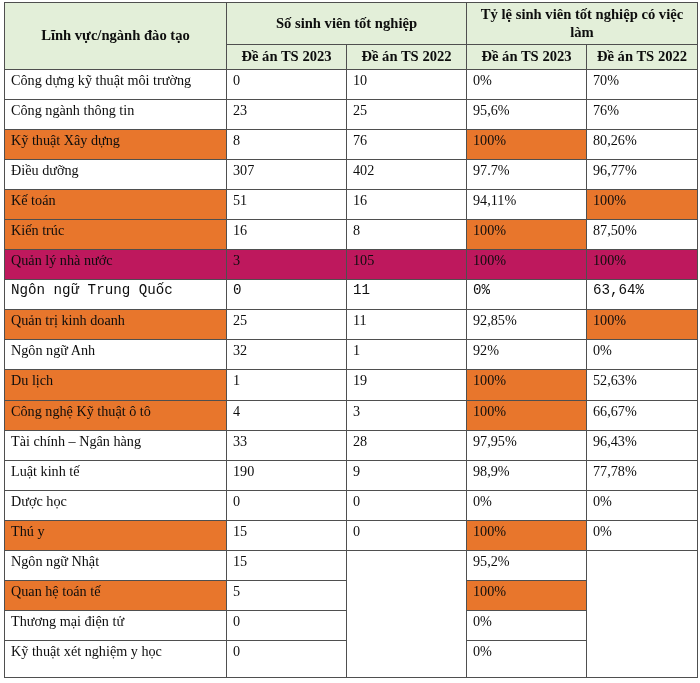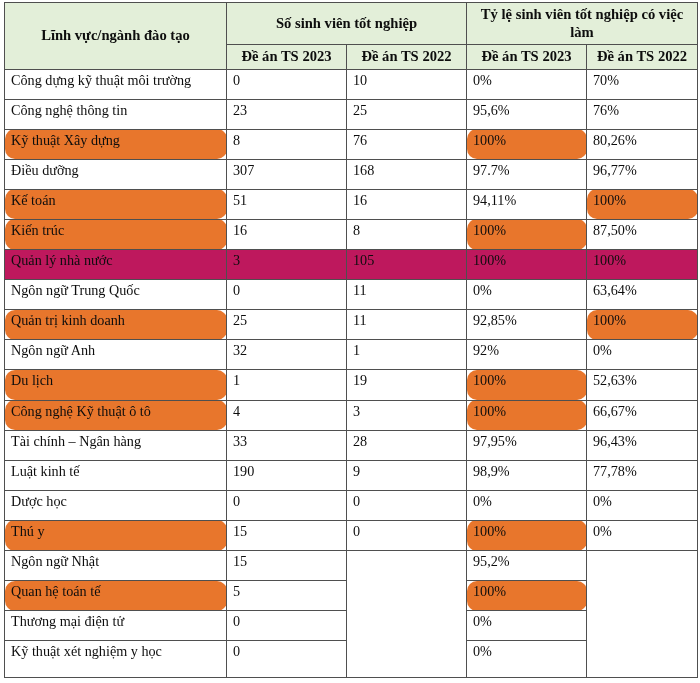--- a/index.html
+++ b/index.html
@@ -61,21 +61,21 @@
   }
 
   
   col.c-field  { width: 222px; }
   col.c-n2023  { width: 120px; }
   col.c-n2022  { width: 120px; }
   col.c-r2023  { width: 120px; }
   col.c-r2022  { width: 111px; }
 
   
-  .fill-orange { background: #e8762c; border-radius: 10px; }
+  .fill-orange { background: #e8762c; }
   .fill-peach  { background: #be185d; }
   .fill-none   { background: #ffffff; }
 
   
   td.num, td.pct { white-space: nowrap; }
 
   
   td.merged-empty { background: #ffffff; }
 </style>
 </head>
@@ -105,37 +105,37 @@
     </thead>
     <tbody id="table-body">
         <tr style="height: 20px;">
           <td class="fill-none">Công dựng kỹ thuật môi trường</td>
           <td class="num fill-none">0</td>
           <td class="num fill-none">10</td>
           <td class="pct fill-none">0%</td>
           <td class="pct fill-none">70%</td>
         </tr>
         <tr style="height: 20px;">
-          <td class="fill-none">Công nghệ thông tin</td>
+          <td class="fill-none">Công ngành thông tin</td>
           <td class="num fill-none">23</td>
           <td class="num fill-none">25</td>
           <td class="pct fill-none">95,6%</td>
           <td class="pct fill-none">76%</td>
         </tr>
         <tr style="height: 20px;">
           <td class="fill-orange">Kỹ thuật Xây dựng</td>
           <td class="num fill-none">8</td>
           <td class="num fill-none">76</td>
           <td class="pct fill-orange">100%</td>
           <td class="pct fill-none">80,26%</td>
         </tr>
         <tr style="height: 19px;">
           <td class="fill-none">Điều dưỡng</td>
           <td class="num fill-none">307</td>
-          <td class="num fill-none">168</td>
+          <td class="num fill-none">402</td>
           <td class="pct fill-none">97.7%</td>
           <td class="pct fill-none">96,77%</td>
         </tr>
         <tr style="height: 9px;">
           <td class="fill-orange">Kế toán</td>
           <td class="num fill-none">51</td>
           <td class="num fill-none">16</td>
           <td class="pct fill-none">94,11%</td>
           <td class="pct fill-orange">100%</td>
         </tr>
@@ -146,21 +146,21 @@
           <td class="pct fill-orange">100%</td>
           <td class="pct fill-none">87,50%</td>
         </tr>
         <tr style="height: 9px;">
           <td class="fill-peach">Quản lý nhà nước</td>
           <td class="num fill-peach">3</td>
           <td class="num fill-peach">105</td>
           <td class="pct fill-peach">100%</td>
           <td class="pct fill-peach">100%</td>
         </tr>
-        <tr style="height: 20px;">
+        <tr style="height: 20px; font-family: Liberation Mono, monospace;">
           <td class="fill-none">Ngôn ngữ Trung Quốc</td>
           <td class="num fill-none">0</td>
           <td class="num fill-none">11</td>
           <td class="pct fill-none">0%</td>
           <td class="pct fill-none">63,64%</td>
         </tr>
         <tr style="height: 20px;">
           <td class="fill-orange">Quản trị kinh doanh</td>
           <td class="num fill-none">25</td>
           <td class="num fill-none">11</td>

